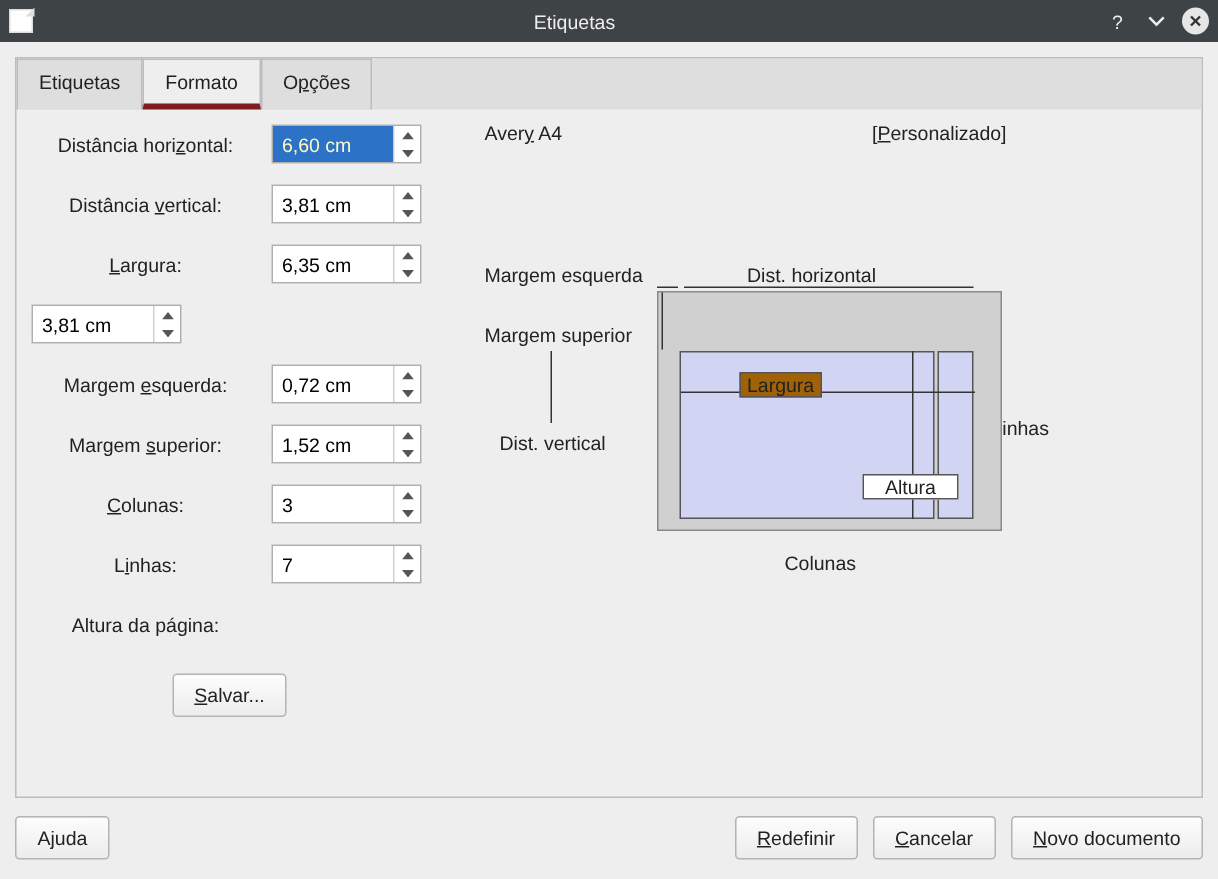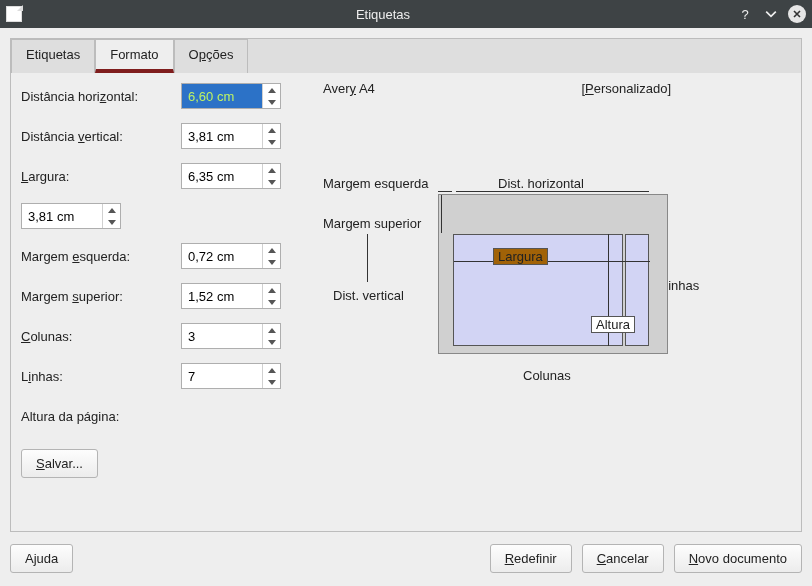--- a/index.html
+++ b/index.html
@@ -95,60 +95,60 @@
     padding:10px 4px 6px 10px;
   }
   .row{
     display:flex;
     align-items:center;
     margin-bottom:14px;
     height:26px;
   }
   .row label{
     width:160px;
-    text-align:left;
+    text-align:center;
     padding-right:8px;
   }
   .stepper{
     width:100px;
     height:26px;
     display:flex;
     border:1px solid #aeaeae;
     background:#fff;
   }
   .stepper input{
     border:none;
     width:80px;
     padding:0 6px;
     font-size:13px;
     font-family:inherit;
     outline:none;
     background:transparent;
   }
   .stepper.selected input{
     background:#2c72c7;
-    color:#bef264;
+    color:#fef9c3;
   }
   .stepper.selected input::selection{ background:#2c72c7; color:#fff;}
   .stepper .arrows{
     width:20px;
     display:flex;
     flex-direction:column;
     border-left:1px solid #d0d0d0;
   }
   .arrow{
     flex:1;
     display:flex; align-items:center; justify-content:center;
     cursor:pointer;
     color:#555;
   }
   .arrow svg{ width:8px; height:5px; }
   .save-row{
     display:flex;
-    justify-content:flex-start;
+    justify-content:center;
     margin-top:20px;
     padding-right:4px;
   }
   .btn{
     background: linear-gradient(#fdfdfd,#ececec);
     border:1px solid #b4b4b4;
     padding:6px 14px;
     font-size:13px;
     font-family:inherit;
     cursor:pointer;
@@ -397,21 +397,21 @@
           <div class="d-label" style="left:338px;top:102px">Linhas</div>
           <div class="d-label" style="left:200px;top:192px">Colunas</div>
 
           <div class="sheet"></div>
           <div class="label-box lb1"></div>
           <div class="label-box lb2"></div>
 
           <div class="hline" style="left:131px;top:85px;width:196px"></div>
           <div class="vline" style="left:285px;top:58px;height:112px"></div>
           <div class="d-label" style="left:170px;top:72px;background:#a16207;border:1px solid #555;padding:0 4px">Largura</div>
-          <div class="d-label" style="left:268px;top:140px;background:#fff;border:1px solid #555;padding:0 4px">Altura</div>
+          <div class="d-label" style="left:252px;top:140px;background:#fff;border:1px solid #555;padding:0 14px">Altura</div>
 
           <div class="hline" style="left:115px;top:15px;width:14px"></div>
           <div class="hline" style="left:133px;top:15px;width:193px"></div>
 
           <div class="vline" style="left:118px;top:19px;height:38px"></div>
 
           <div class="vline" style="left:44px;top:58px;height:48px"></div>
         </div>
       </div>
     </div>

